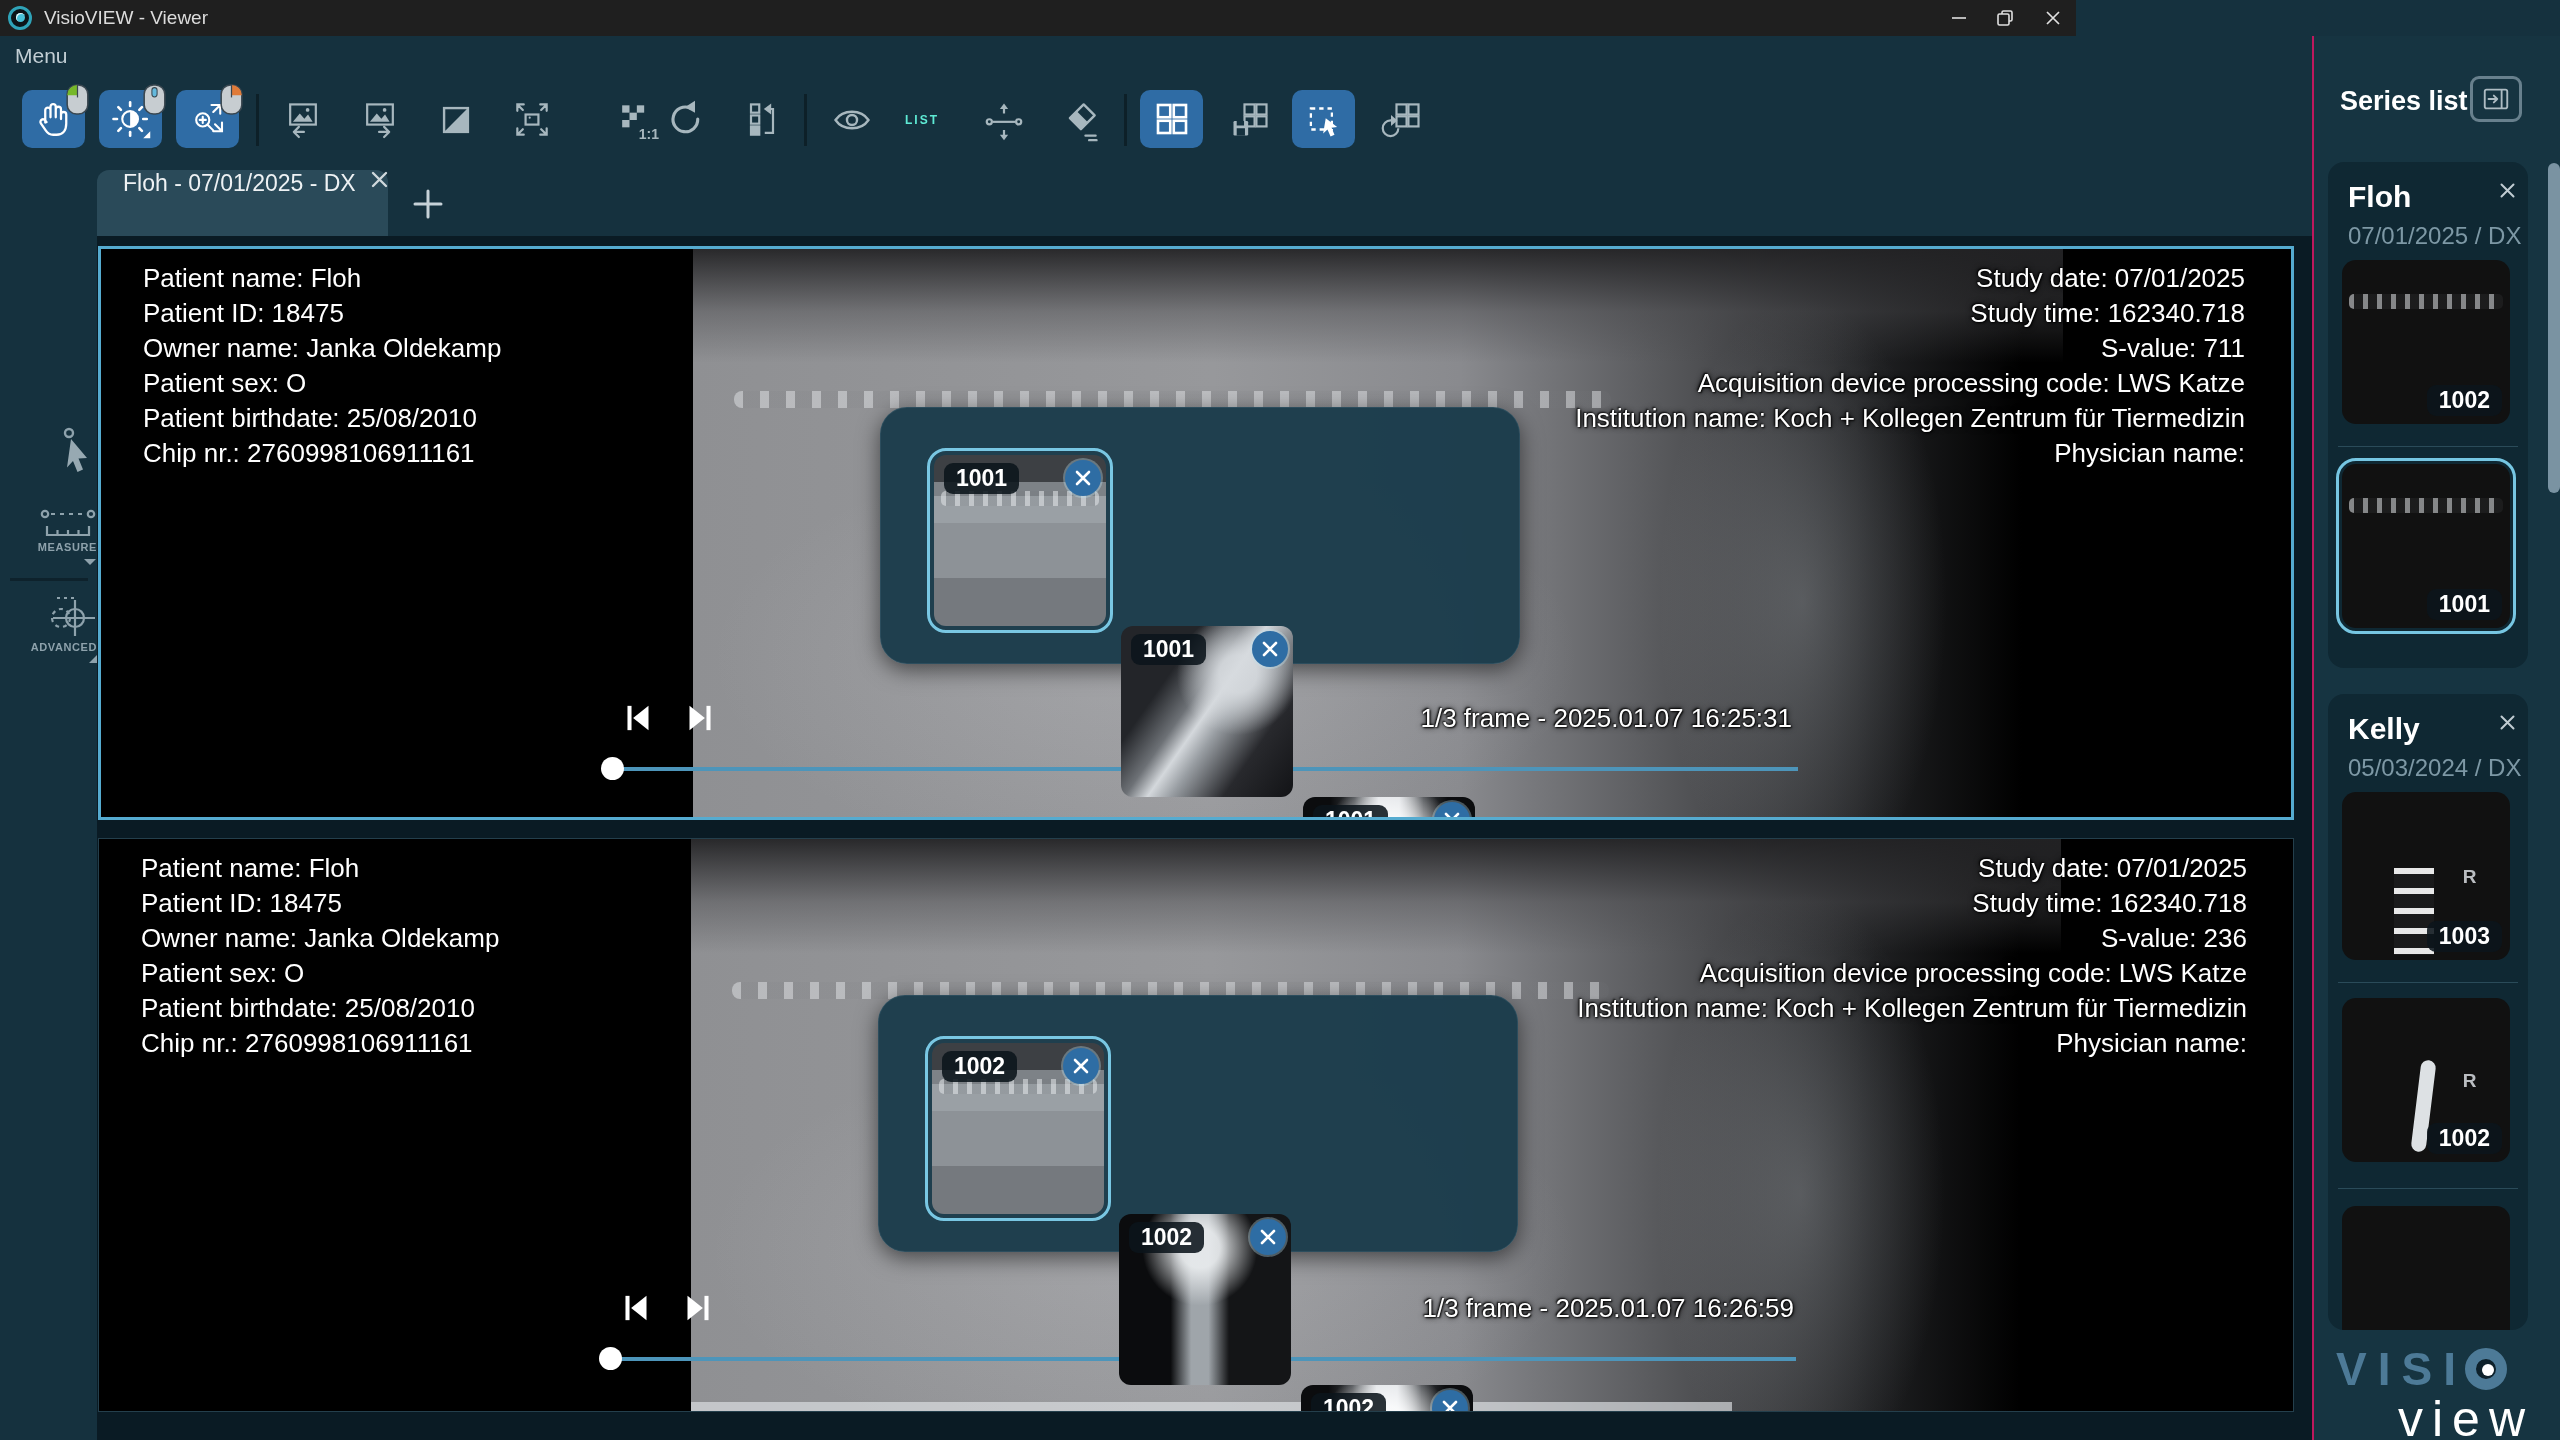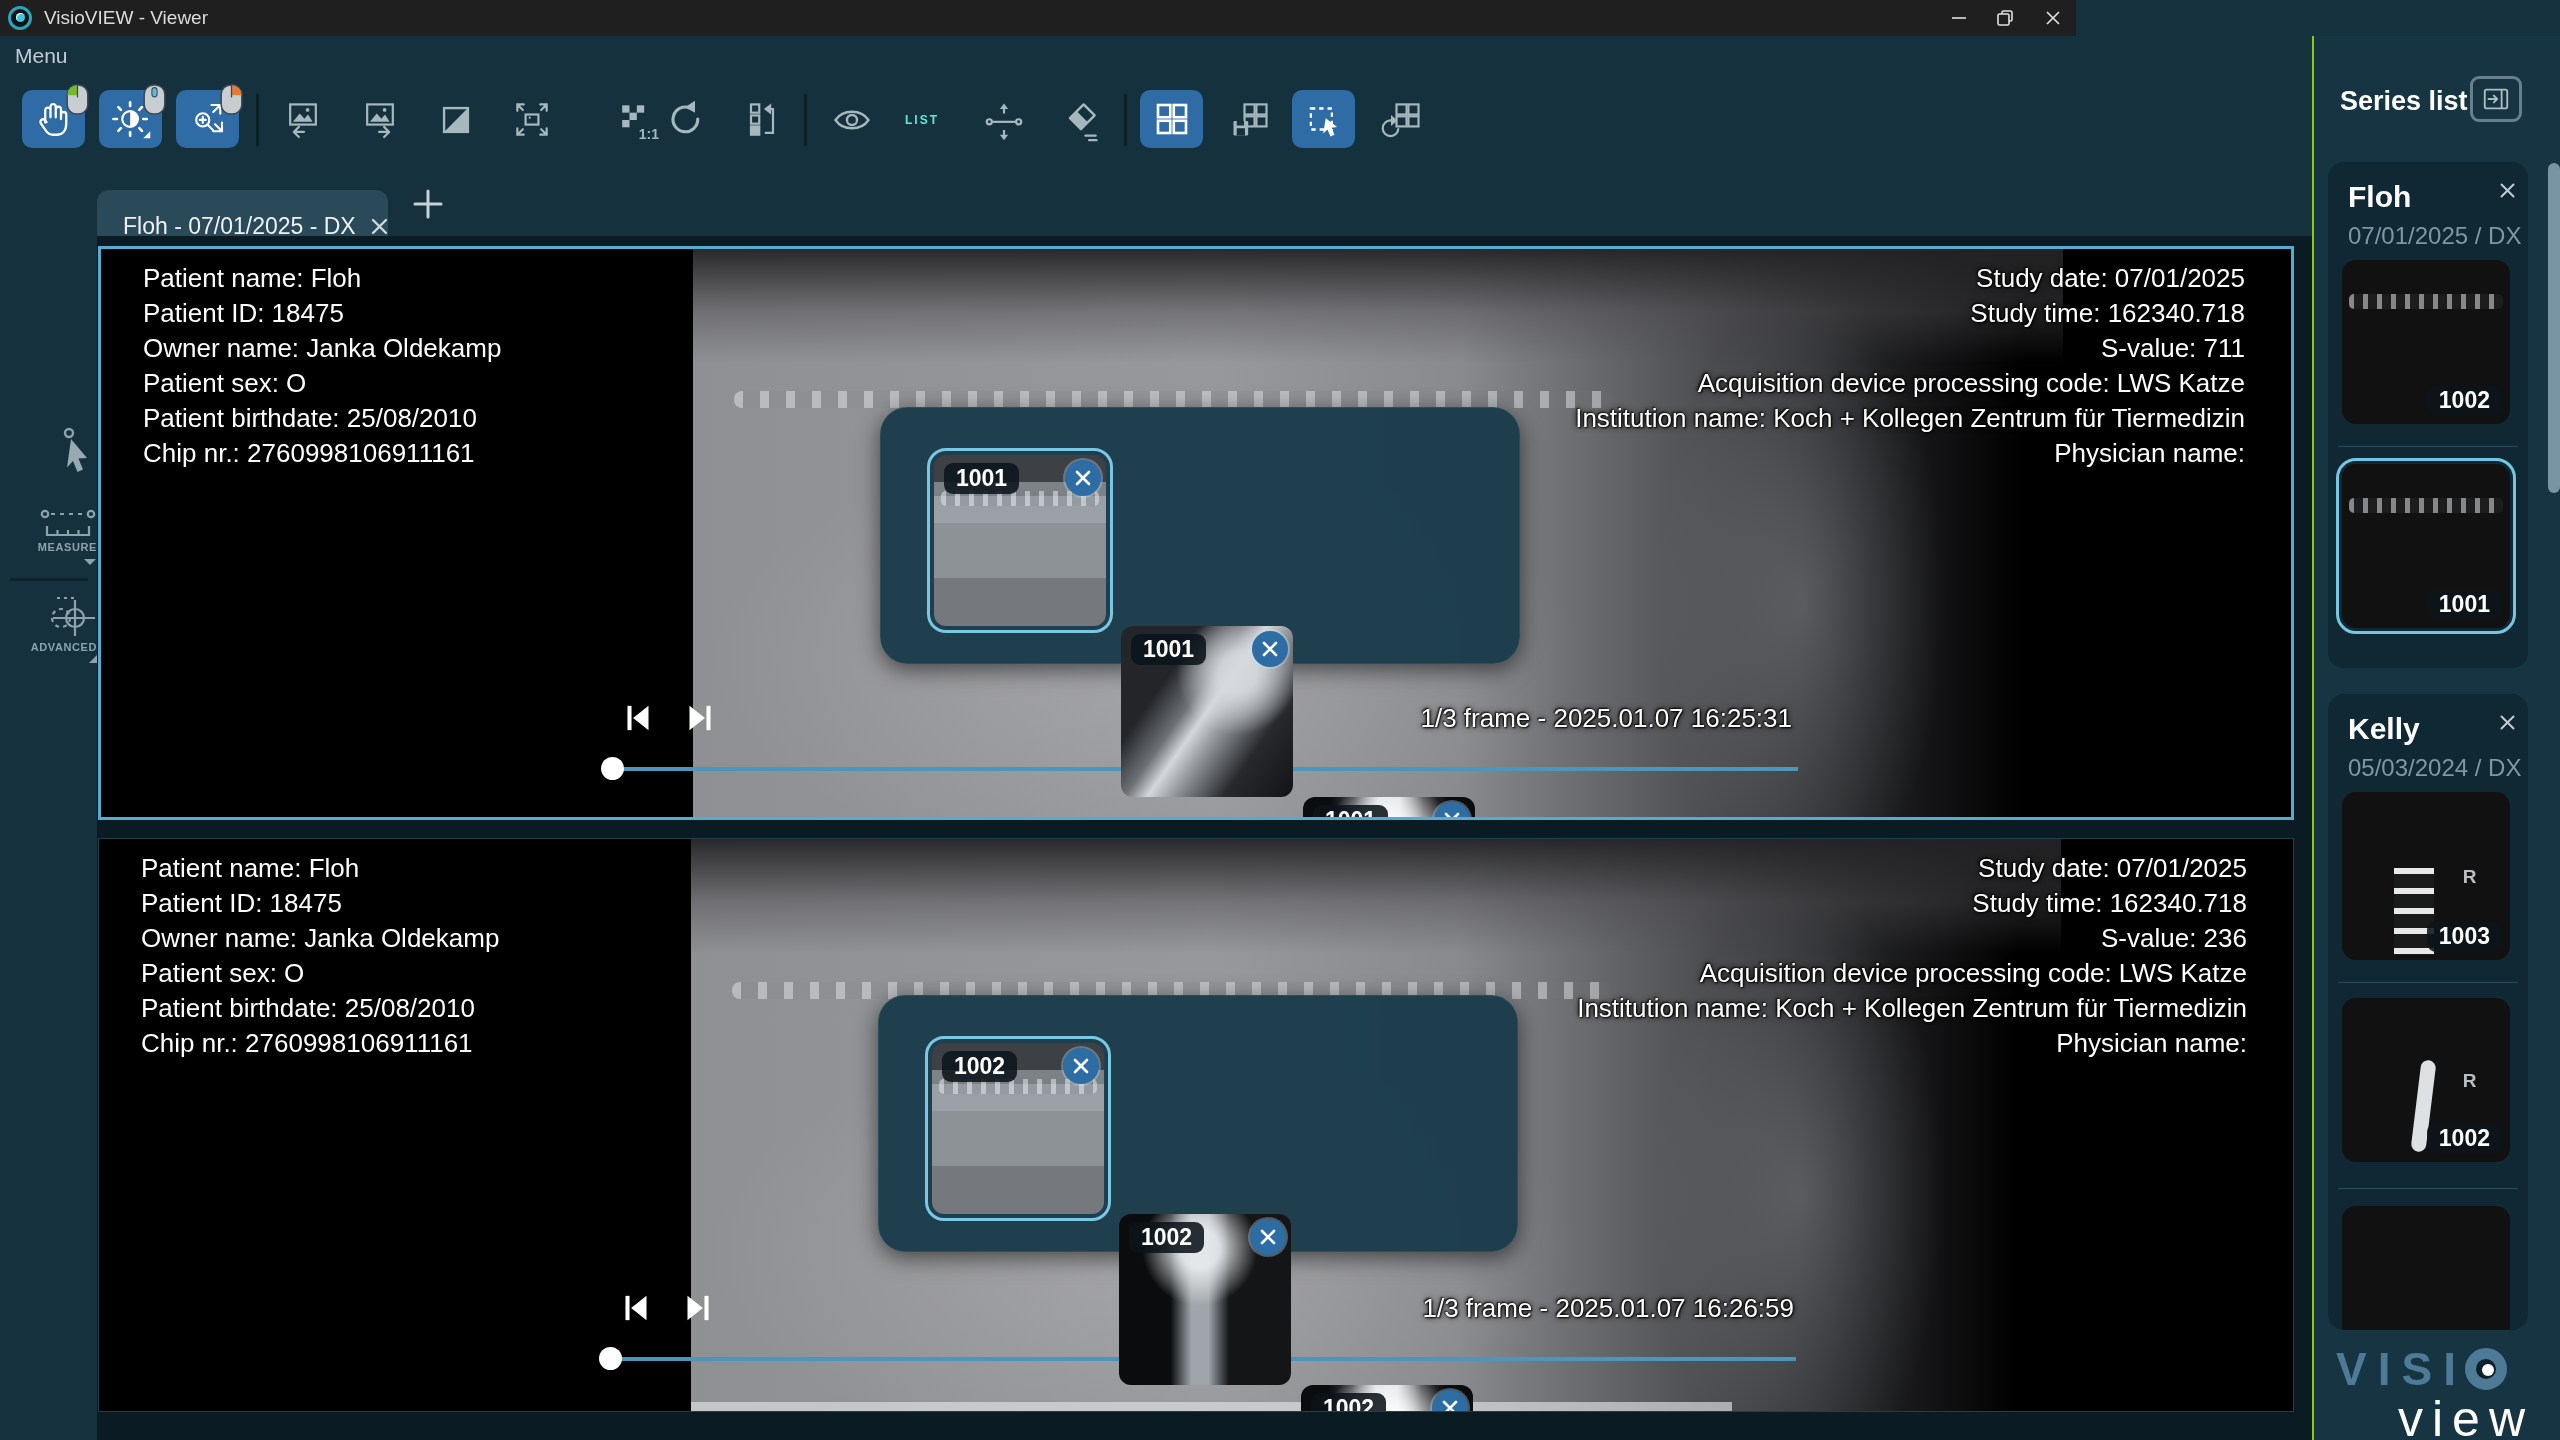--- a/index.html
+++ b/index.html
@@ -22,21 +22,21 @@
   
   .toolbar { position:absolute; left:0; top:88px; height:64px; width:2560px; }
   .tbtn-blue { position:absolute; top:2px; width:63px; height:58px; border-radius:10px; background:#2f6ca5; display:flex; align-items:center; justify-content:center; }
   .tbtn { position:absolute; top:8px; width:48px; height:48px; display:flex; align-items:center; justify-content:center; color:#a7b7be; }
   .mousebadge { position:absolute; right:-4px; top:-6px; width:23px; height:31px; }
   .tsep { position:absolute; top:6px; width:3px; height:52px; background:#0d2028; }
   .list-label { font-size:12px; letter-spacing:2px; color:#5eead4; font-weight:bold; }
   .oneone { position:absolute; right:0; bottom:2px; font-size:14px; font-weight:bold; color:#a7b7be; }
   
   .tabrow { position:absolute; left:0; top:170px; width:2560px; height:66px; }
-  .tab { position:absolute; left:97px; top:0; width:291px; height:72px; background:#2a4a59; border-radius:12px 12px 0 0; display:flex; align-items:center; padding:0 18px 0 26px;margin-top:20px; }
+  .tab { position:absolute; left:97px; top:0; width:291px; height:72px; background:#2a4a59; border-radius:12px 12px 0 0; display:flex; padding:0 18px 0 26px; }
   .tab-label { font-size:23px; color:#eef2f4; flex:1; white-space:nowrap; }
   .tab-close { margin-left:14px; color:#cfd8dc; display:flex; }
   .addtab { position:absolute; left:408px; top:14px; width:40px; height:40px; display:flex; align-items:center; justify-content:center; color:#c6d2d8; }
   
   .leftbar { position:absolute; left:0; top:236px; width:97px; bottom:0; }
   .ltool { position:absolute; left:0; width:97px; display:flex; flex-direction:column; align-items:flex-end; color:#93a7b1; }
   .ltool .llabel { font-size:11px; letter-spacing:.6px; margin-top:3px; font-weight:bold; color:#8ea2ac; }
   .ldiv { position:absolute; left:10px; top:342px; width:78px; height:3px; background:#0e222c; }
   .corner-tri { position:absolute; right:9px; bottom:-3px; width:0; height:0; border-left:8px solid transparent; border-bottom:8px solid #8ea2ac; }
   
@@ -98,21 +98,21 @@
   .xr-hip { background:
       radial-gradient(circle at 48% 34%, #e8ebee 0 13%, rgba(195,200,205,.65) 20%, rgba(0,0,0,0) 46%),
       linear-gradient(120deg, #3c3f43 0 28%, #6f7478 44%, #2a2c2f 62%, #101214 100%); }
   .xr-hip::before { content:""; position:absolute; left:44%; top:38%; width:9%; height:56%; border-radius:8px;
       background:#dde1e4; transform:rotate(7deg); }
   .xr-elbow2 { background:
       radial-gradient(circle at 45% 60%, rgba(225,228,231,.9) 0 12%, rgba(0,0,0,0) 38%),
       linear-gradient(100deg, #8d9296 0 22%, #b9bec2 34%, #43464a 56%, #17181b 78%, #0c0d0f 100%); }
   .rmark { position:absolute; right:20%; top:44%; font-size:19px; font-weight:bold; color:#d8dce0; opacity:.85; z-index:2; }
   
-  .sidebar { position:absolute; left:2312px; top:36px; width:248px; height:1404px; background:#163441; border-left:2px solid #84cc16; }
+  .sidebar { position:absolute; left:2312px; top:36px; width:248px; height:1404px; background:#163441; border-left:2px solid #be185d; }
   .sl-title { position:absolute; left:26px; top:50px; font-size:27px; font-weight:bold; color:#fff; }
   .sl-collapse { position:absolute; left:156px; top:40px; width:52px; height:46px; border:3px solid #68808d; border-radius:9px;
       display:flex; align-items:center; justify-content:center; color:#aebcc3; }
   .sl-scroll { position:absolute; left:234px; top:127px; width:12px; height:330px; border-radius:7px; background:#7a93a2; }
   .scard { position:absolute; left:14px; width:200px; background:#0f2833; border-radius:16px; overflow:hidden; }
   .scard1 { top:126px; height:506px; }
   .scard2 { top:658px; height:636px; }
   .sname { position:absolute; left:20px; top:18px; font-size:30px; font-weight:bold; color:#fff; }
   .ssub  { position:absolute; left:20px; top:60px; font-size:24px; color:#7d98a5; }
   .sclose { position:absolute; right:12px; top:20px; color:#c0ccd2; display:flex; }

